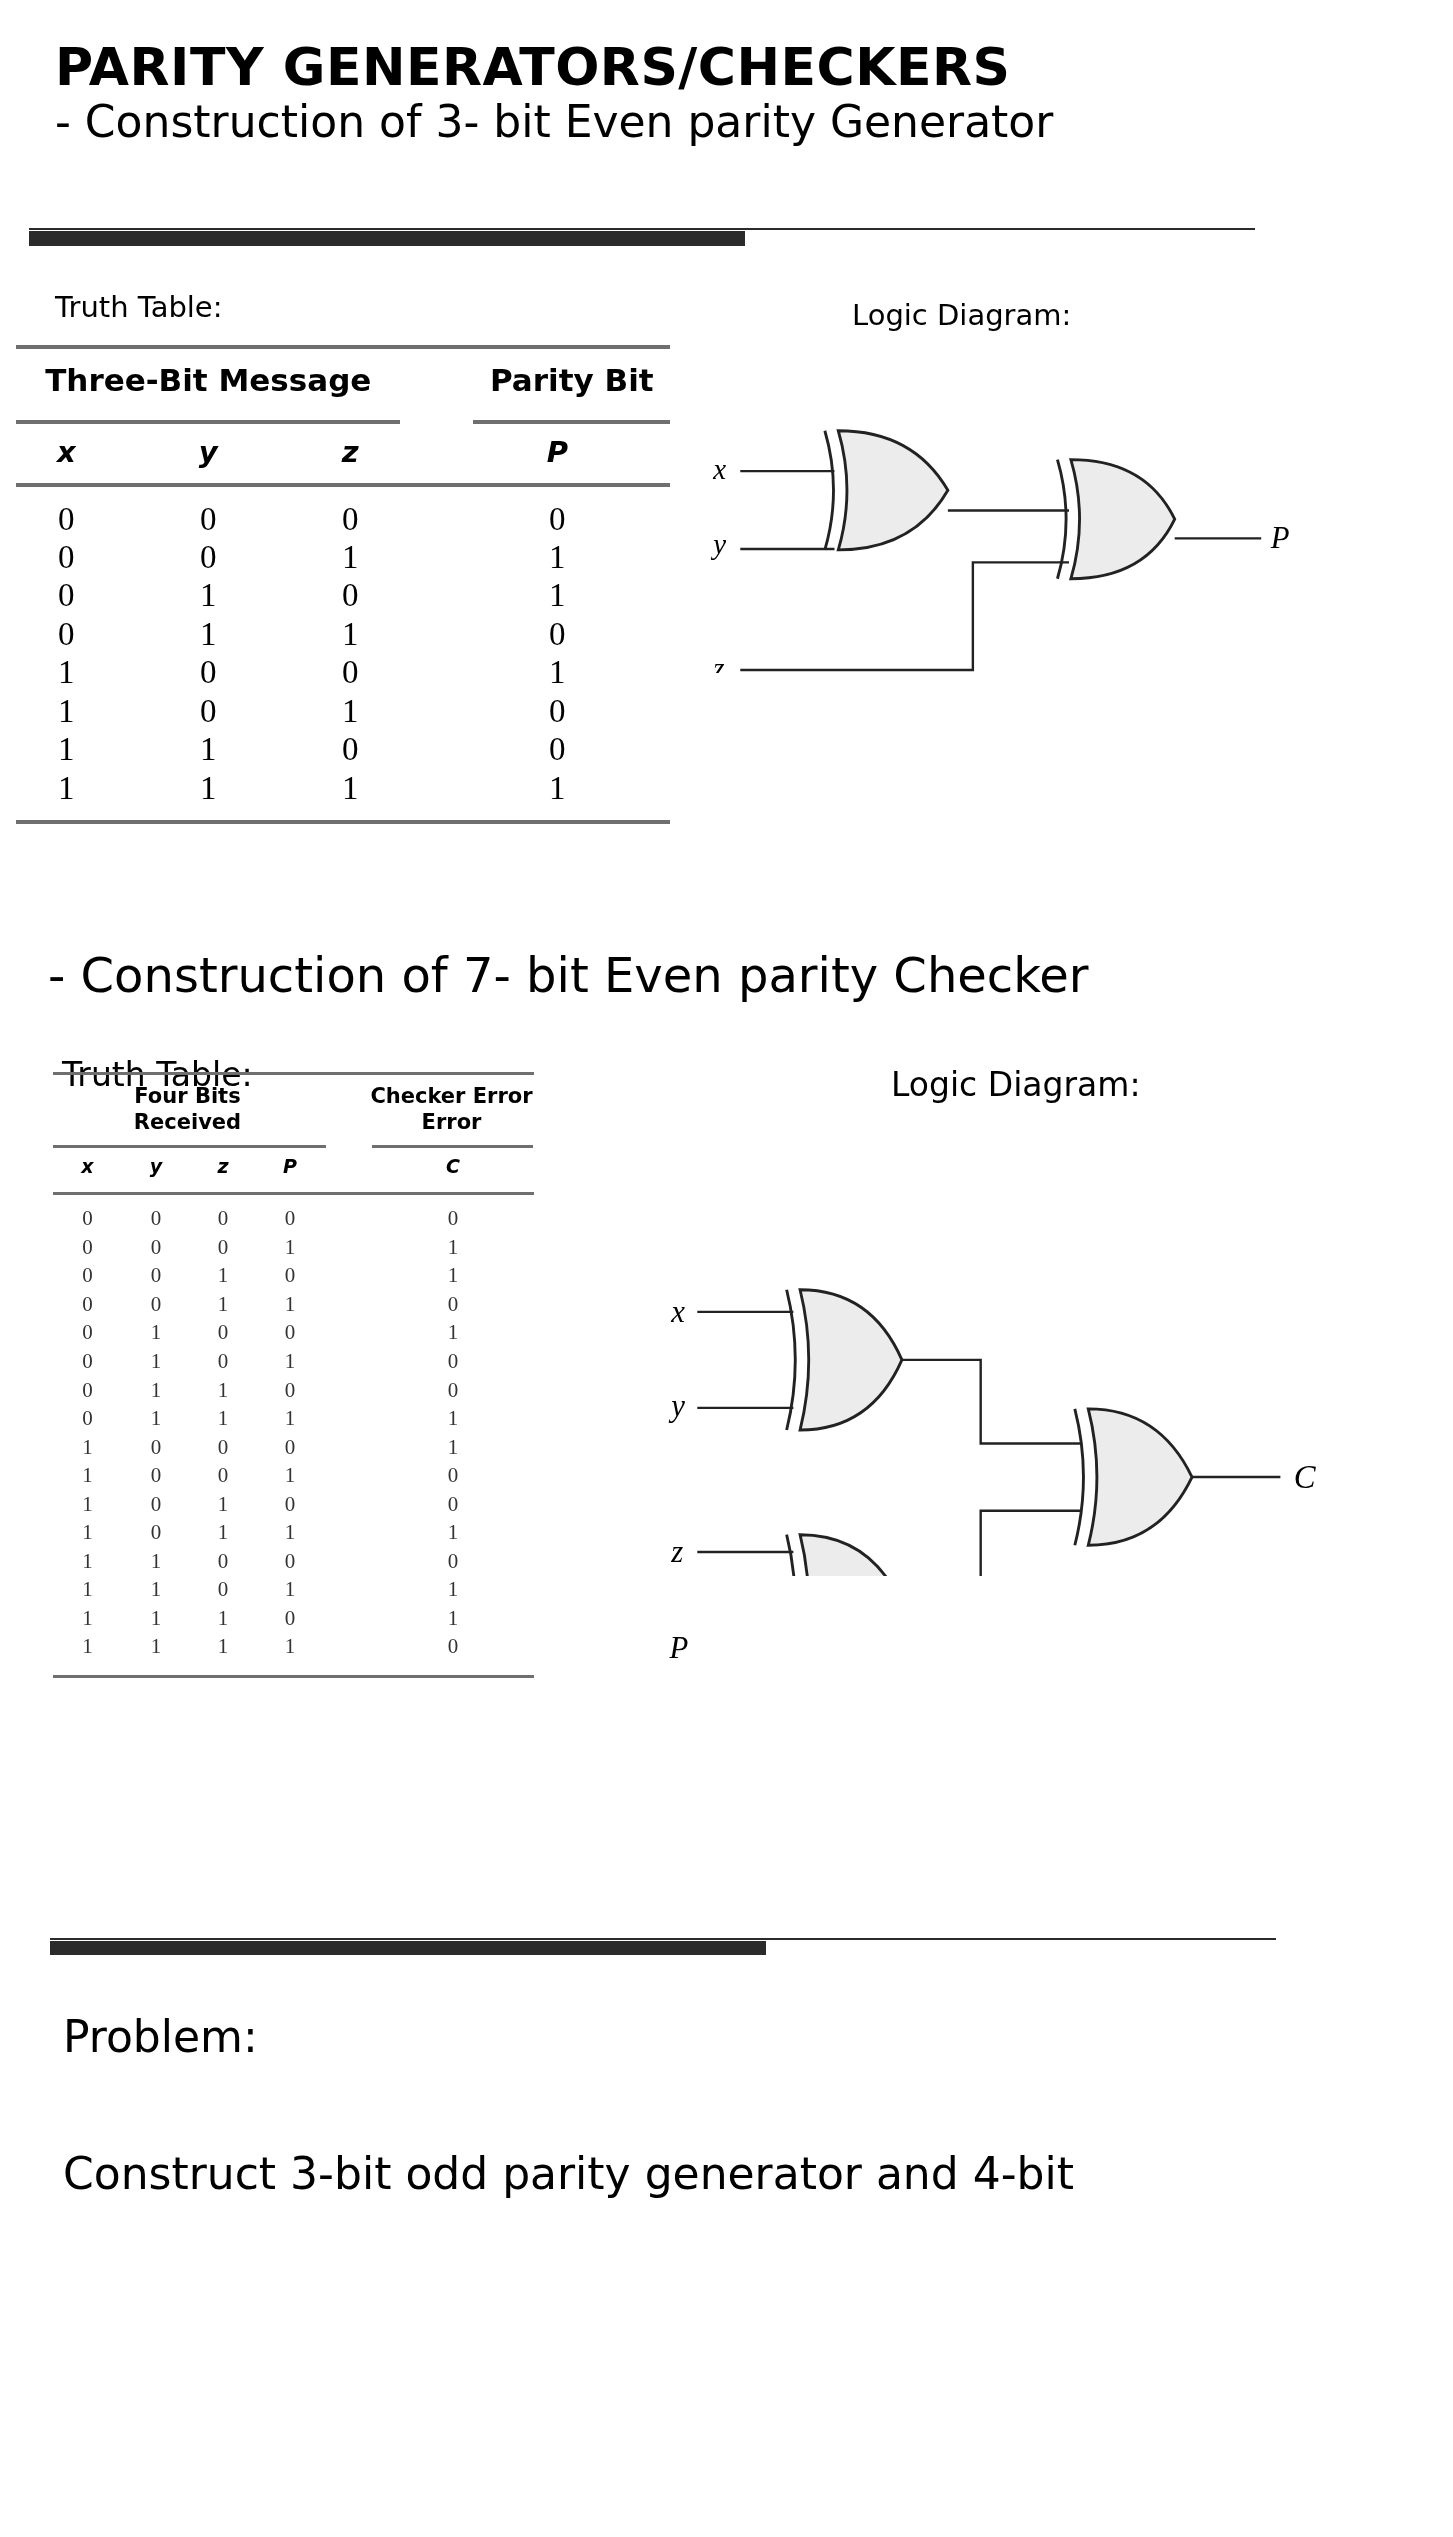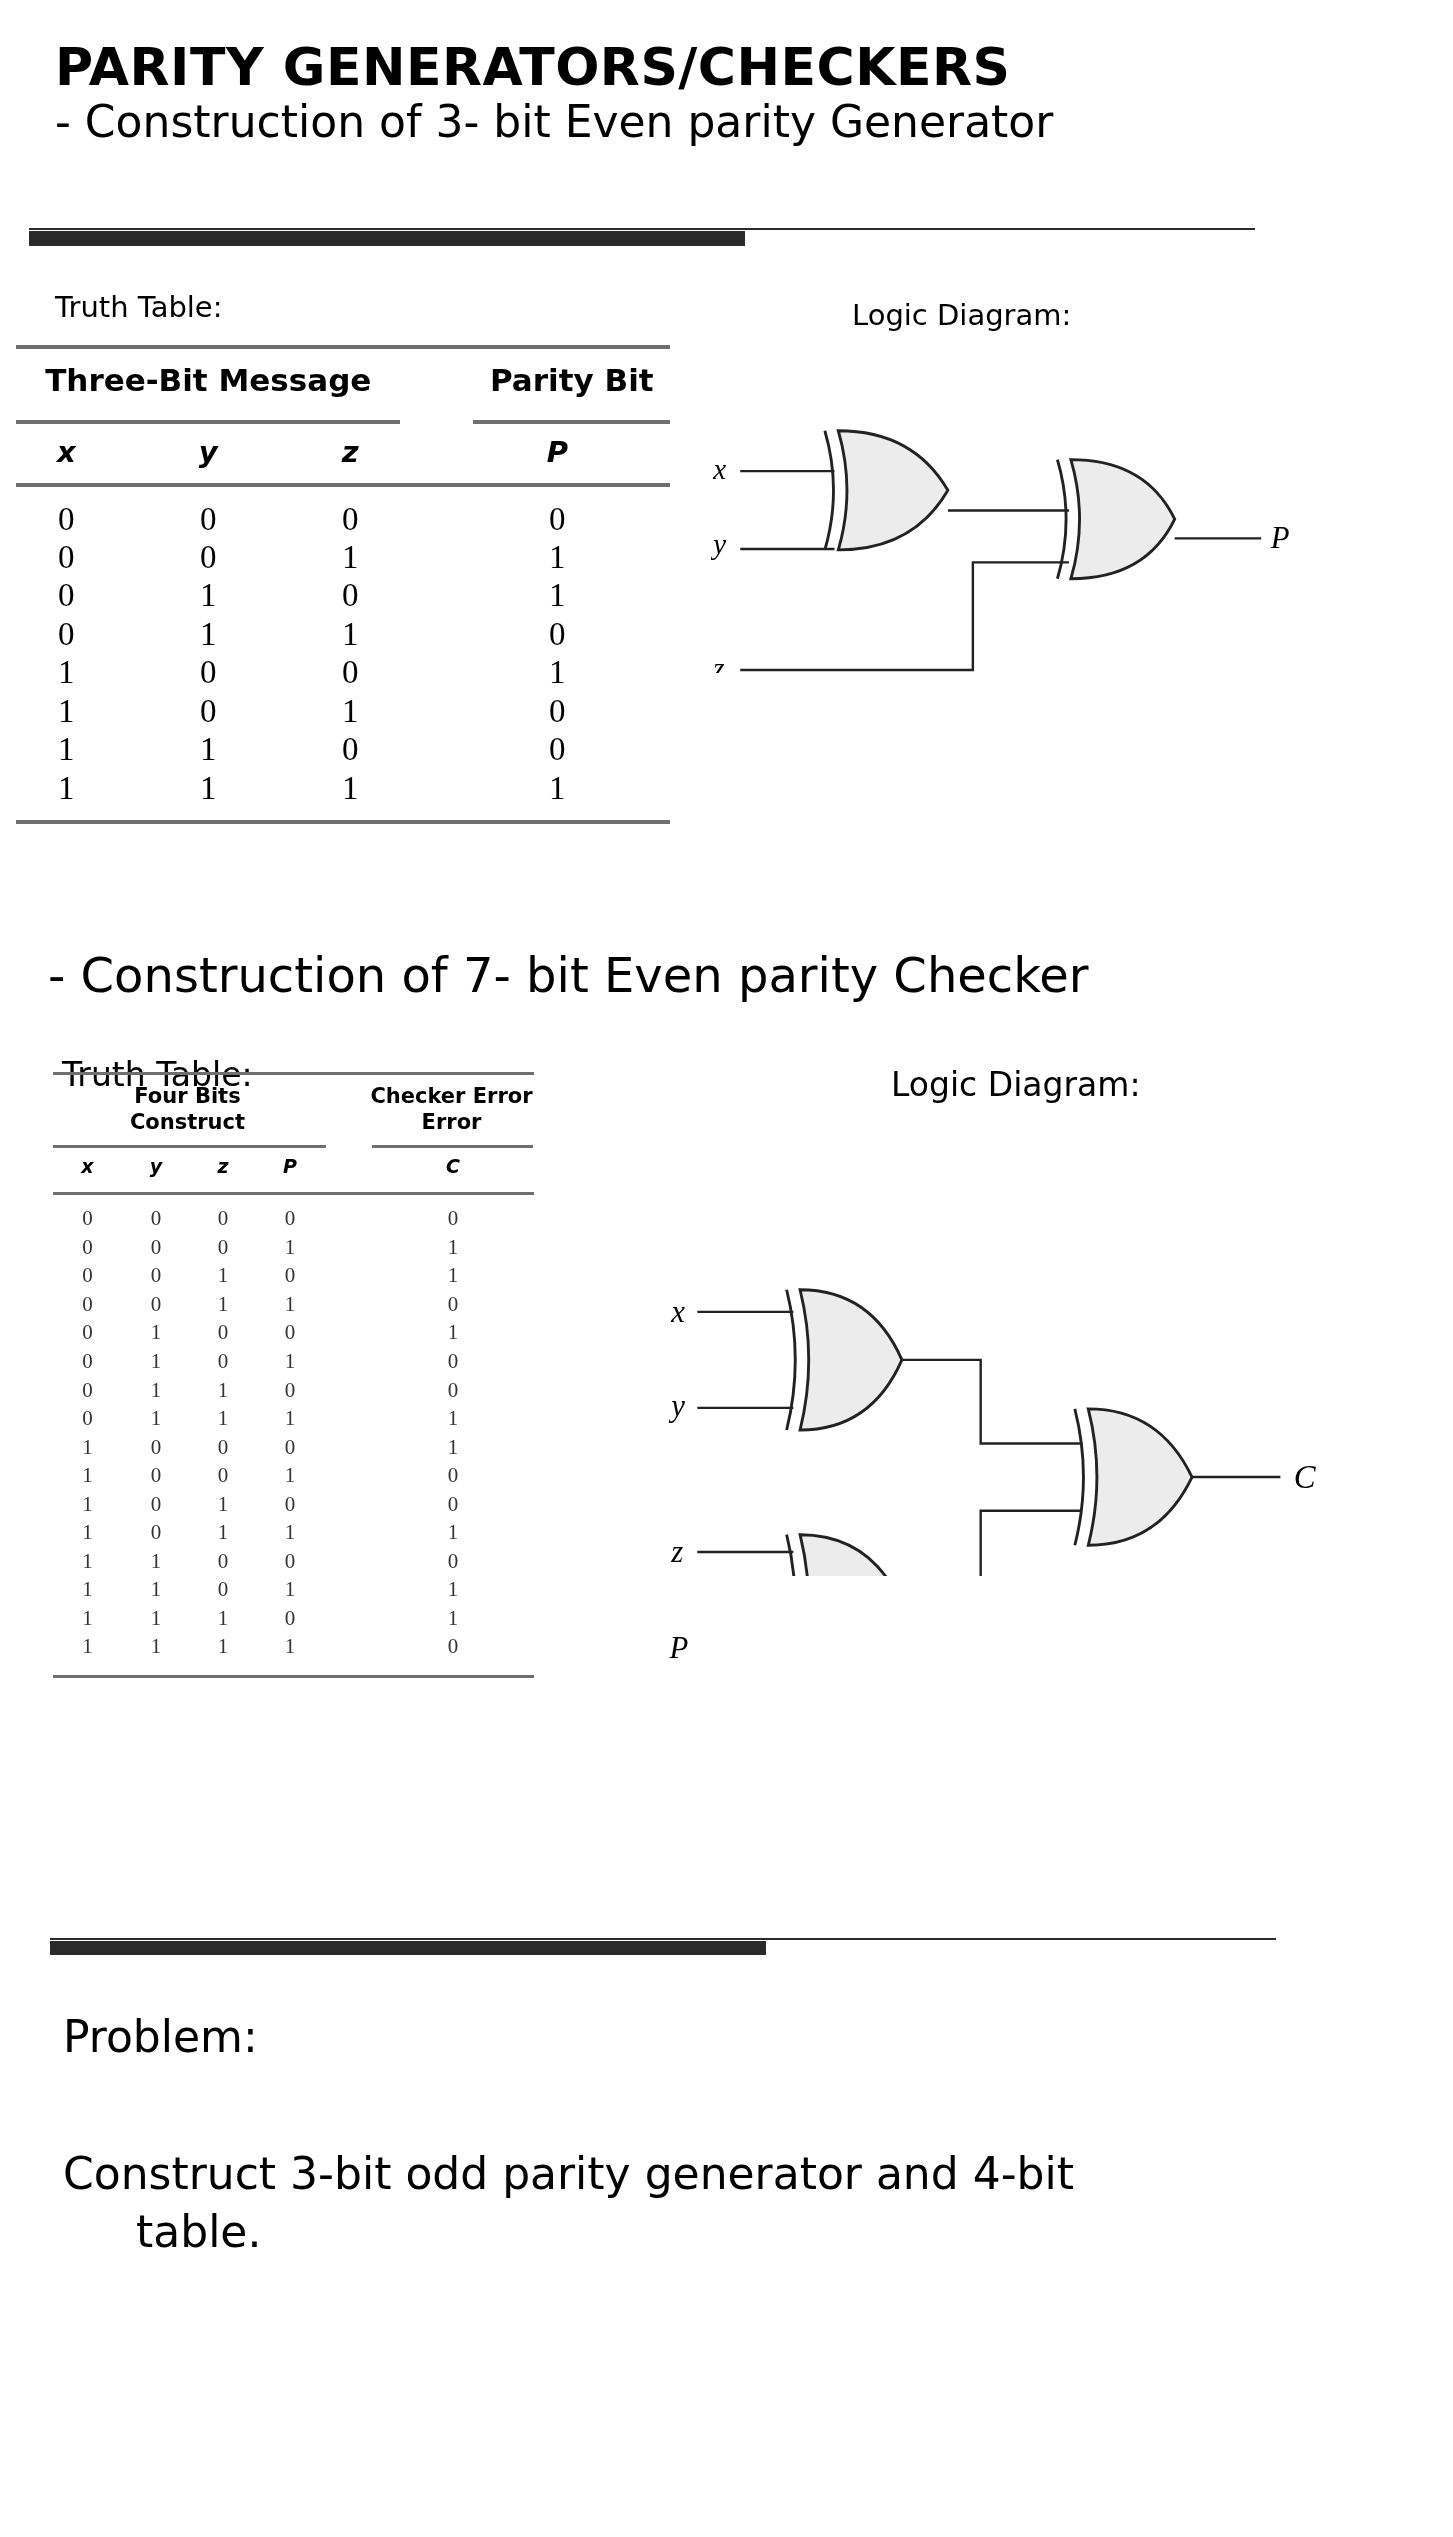--- a/index.html
+++ b/index.html
@@ -121,21 +121,21 @@
 </svg>
 
 <div class="abs sub2">- Construction of 7- bit Even parity Checker</div>
 <div class="abs label-sm" style="left:62px; top:1055px; font-size:33px;">Truth Table:</div>
 <div class="abs label-sm" style="left:891px; top:1065px; font-size:33px;">Logic Diagram:</div>
 
 <div class="abs" style="left:53px; top:1064px; width:481px; height:625px;">
   <div class="abs tbl-line" style="left:0; top:7.7px; width:481px; height:2.9px;"></div>
   <div class="abs th-bold" style="left:0; top:19px; width:269px; font-size:21px; line-height:26px;">
     <div>Four Bits</div>
-    <div>Construct</div>
+    <div>Received</div>
   </div>
   <div class="abs th-bold" style="left:317px; top:19px; width:163px; font-size:21px; line-height:26px;">
     <div>Checker Error</div>
     <div>Error</div>
   </div>
   <div class="abs tbl-line" style="left:0; top:81px; width:273px; height:2.9px;"></div>
   <div class="abs tbl-line" style="left:319px; top:81px; width:161px; height:2.9px;"></div>
   <div id="t2-headers">
       <div class="abs th-bold" style="left: 15.4px; top: 91px; width: 38px; font-size: 19px; font-style: italic;">x</div>
       <div class="abs th-bold" style="left: 84px; top: 91px; width: 38px; font-size: 19px; font-style: italic;">y</div>
@@ -294,15 +294,14 @@
 </svg>
 
 <div class="abs sub3">
 </div>
 <div class="abs bar-thin" style="left:50px; top:1938px; width:1226px; height:1.9px;"></div>
 <div class="abs bar-thick" style="left:50px; top:1941px; width:716px; height:14.4px;"></div>
 
 <div class="abs problem">Problem:</div>
 <div class="abs construct">
   <span style="display:block;">Construct 3-bit odd parity generator and 4-bit</span>
-  <span class="cont">table.</span>
 </div>
 
 
 </body></html>

